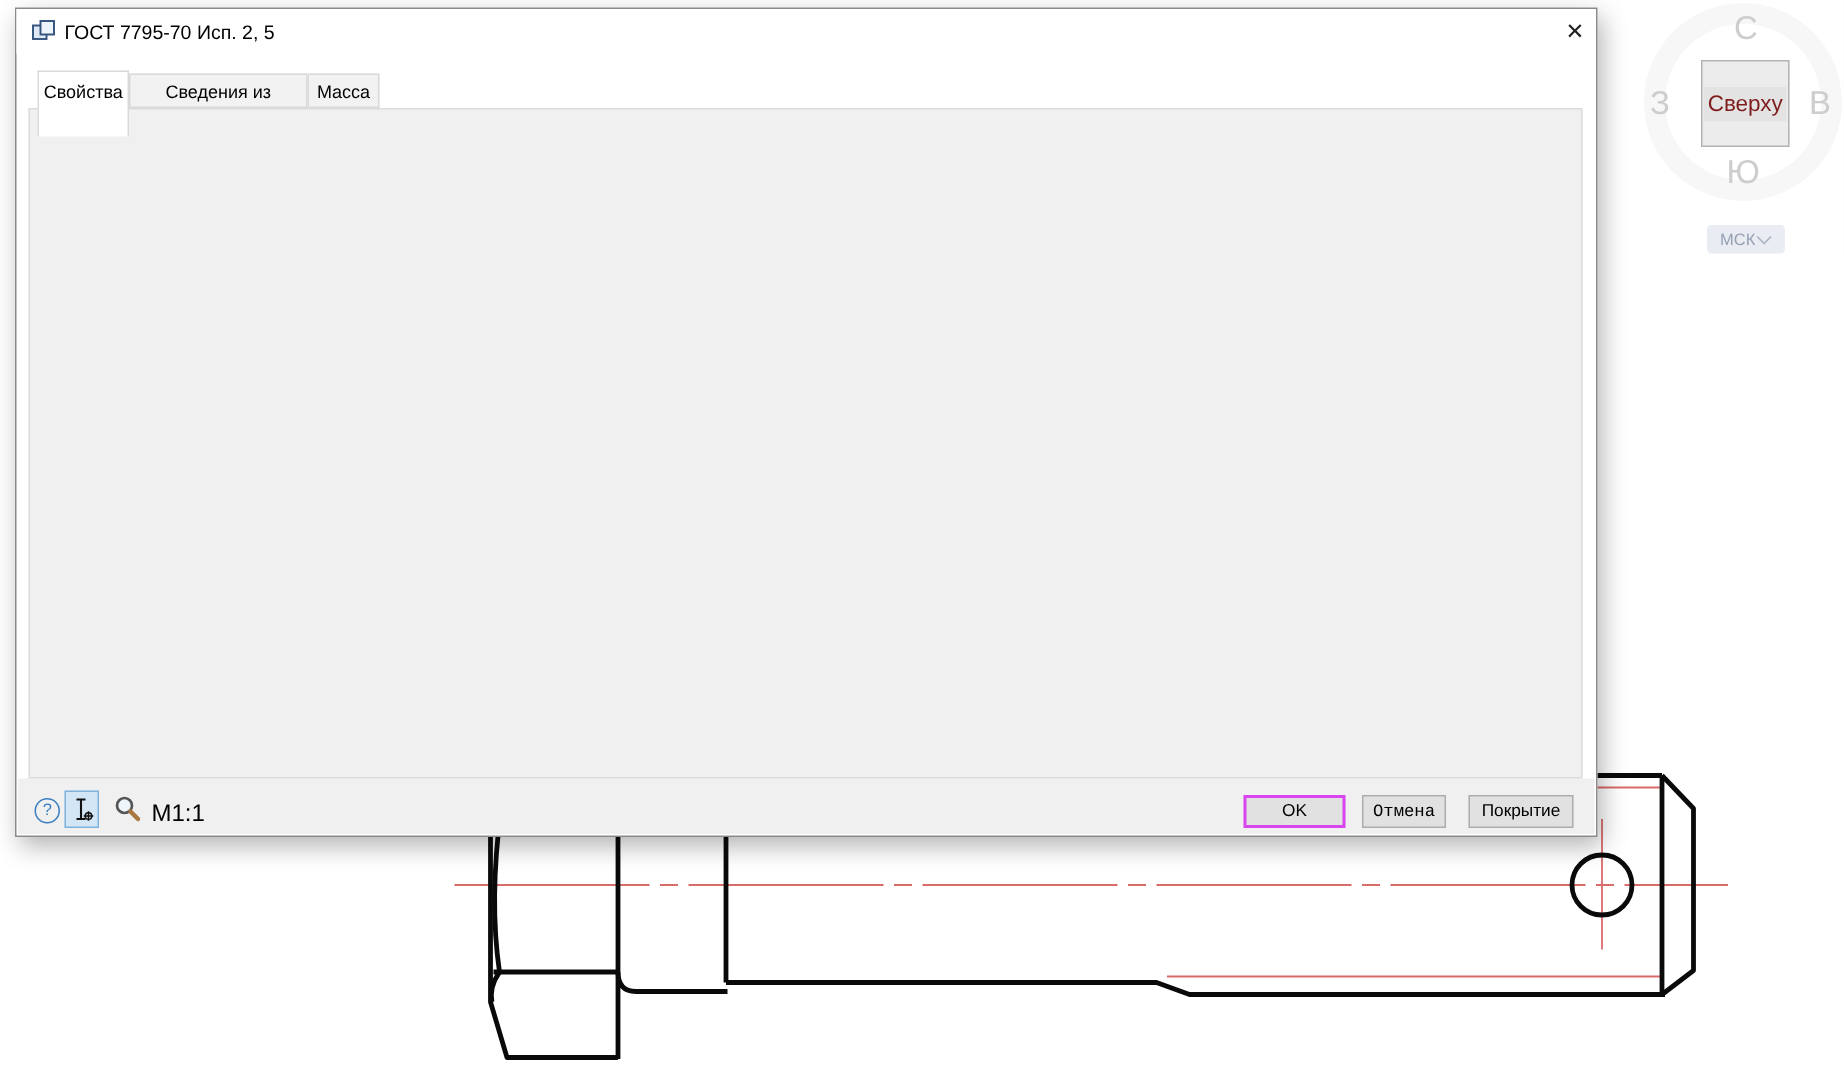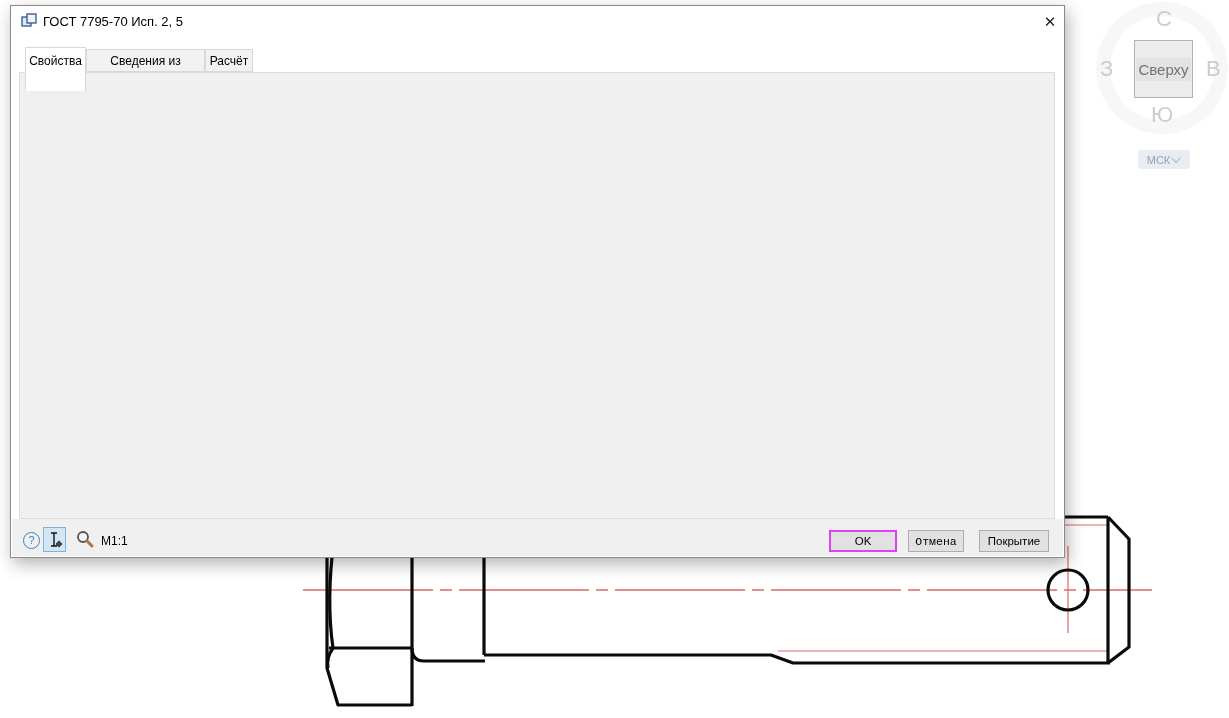--- a/index.html
+++ b/index.html
@@ -9,21 +9,21 @@
 
   
   #bg{left:0;top:0;}
 
   
   .nav-ring{left:1096px;top:2px;width:132px;height:132px;border-radius:50%;
             box-shadow:0 0 0 14px #f7f7f7 inset;}
   .nav-letter{color:#cdcdcd;font-size:22px;line-height:22px;}
   .nav-box{left:1134px;top:40px;width:57px;height:56px;background:#ececec;
            border:1px solid #b3b3b3;display:flex;align-items:center;justify-content:center;}
-  .nav-box-inner{background:#e3e3e3;padding:3px 2px;color:#737373;font-size:15px;}
+  .nav-box-inner{background:#e3e3e3;padding:3px 2px;color:#7f1d1d;font-size:15px;}
   .nav-cs{left:1138px;top:150px;width:52px;height:19px;background:#e9ecf2;border-radius:3px;
           color:#97a1b4;font-size:11px;display:flex;align-items:center;justify-content:center;gap:4px;}
   .chev{display:inline-block;width:6px;height:6px;border-left:1.5px solid #777;
         border-bottom:1.5px solid #777;}
   .chev.down{transform:rotate(-45deg) translateY(-2px);}
   .chev.up{transform:rotate(135deg);}
   .chev.lite{border-color:#aab3c4;}
 
   
   .dialog{left:10px;top:5px;width:1053px;height:551px;background:#fff;
@@ -74,21 +74,21 @@
   .iconbtn.sel{background:#d3e9f8;border:1px solid #5fa4d8;}
   .icon-panel{background:#fff;border:1px solid #c8c8c8;box-sizing:border-box;}
 
   .dropdown{background:#e5e5e5;border:1px solid #a0a0a0;box-sizing:border-box;font-size:11.5px;
             display:flex;align-items:center;padding:0 8px;justify-content:space-between;}
 
   .help-icon{width:15px;height:15px;border:1px solid #3a7ebf;border-radius:50%;color:#3a7ebf;
              font-size:11px;text-align:center;line-height:14px;}
   .tool-btn{width:23px;height:25px;background:#d3e6f6;border:1px solid #7fb2dd;box-sizing:border-box;
             display:flex;align-items:center;justify-content:center;}
-  .scale-lbl{font-size:12px;}
+  .scale-lbl{font-size:16px;}
 </style>
 </head>
 <body>
 
 <div class="stage">
 
   <svg id="bg" class="abs" width="1229" height="718">
 
     <path d="M303 590 H1152" stroke="#d96b6b" stroke-width="1.3" fill="none" stroke-dasharray="130 7 12 7"></path>
 
@@ -132,21 +132,21 @@
       <svg class="abs" style="left:10px;top:7px;" width="16" height="16" viewBox="0 0 16 16">
         <rect x="1" y="4" width="9" height="9" fill="#dfe9f5" stroke="#35557f" stroke-width="1.3"></rect>
         <rect x="6" y="1" width="9" height="9" fill="#eef4fb" stroke="#35557f" stroke-width="1.3"></rect>
       </svg>
       <div class="abs title-text">ГОСТ 7795-70 Исп. 2, 5</div>
       <div class="abs close-x">✕</div>
     </div>
 
     <div class="abs tab active" style="left:14px;width:61px;">Свойства</div>
     <div class="abs tab" style="left:75px;width:119px;">Сведения из NormaCS</div>
-    <div class="abs tab" style="left:194px;width:48px;">Расчёт</div>
+    <div class="abs tab" style="left:194px;width:48px;">Масса</div>
 
     <div class="abs page"></div>
 
     <div class="abs group" style="left:34px;top:95px;width:170px;height:365px;">
       <div class="gtitle">Основные параметры</div>
     </div>
     <div class="abs lbl c" style="left:83px;top:117px;">Диаметр</div>
     <div class="abs lbl c" style="left:83px;top:131px;">резьбы, мм</div>
     <div class="abs lbl c" style="left:150px;top:117px;">Длина</div>
     <div class="abs lbl c" style="left:150px;top:131px;">болта, мм</div>

